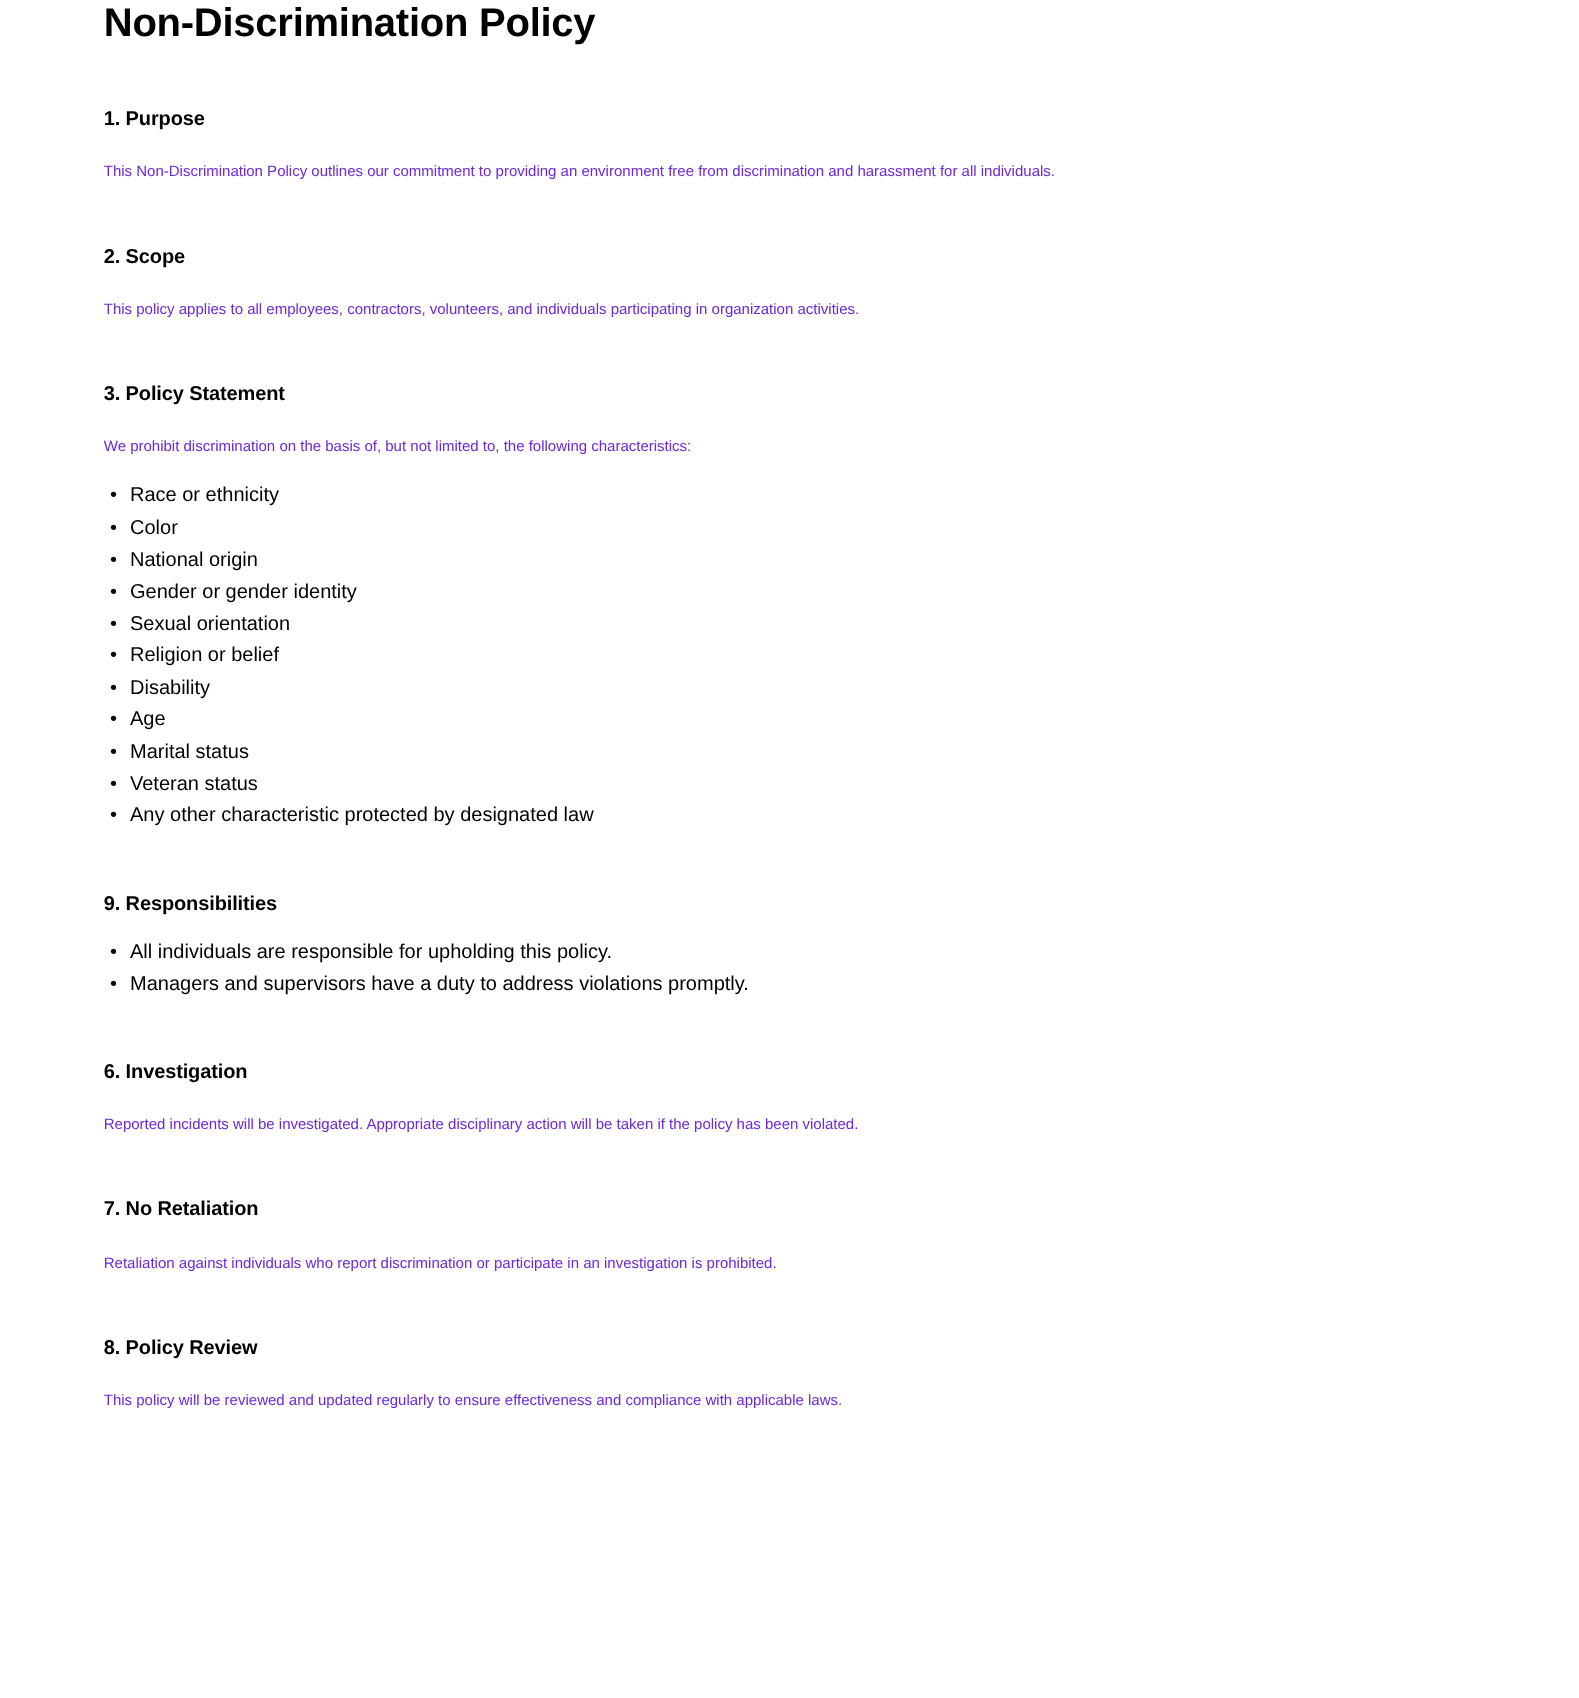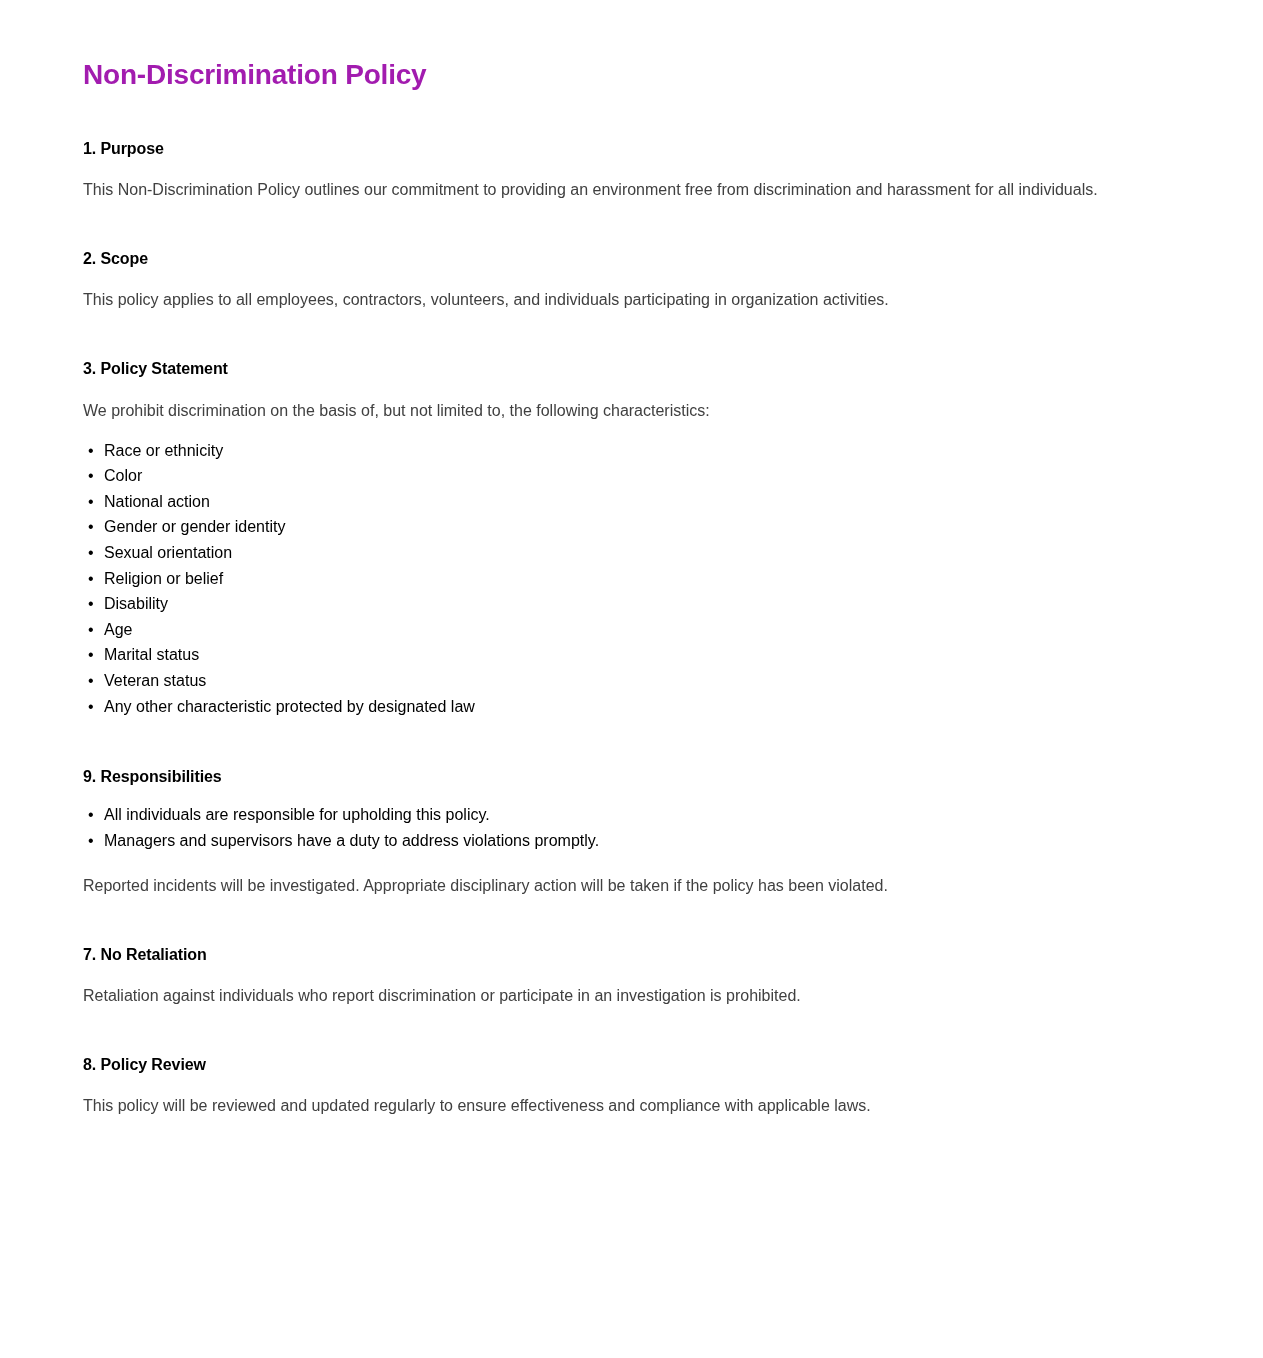--- a/index.html
+++ b/index.html
@@ -13,47 +13,46 @@
     font-family: "Liberation Sans", "DejaVu Sans", sans-serif;
     color: #000000;
     -webkit-font-smoothing: auto;
   }
   .page {
     box-sizing: border-box;
     width: 1263px;
     padding: 0 83px 60px 83px;
   }
   .doc-title {
-    font-size: 28px;
+    font-size: 32px;
     font-weight: bold;
     line-height: 1.18;
     margin: 0;
-    padding-top: 58px;
     letter-spacing: -0.2px;
-    color: #a21caf;
+    color: #000000;
   }
   .section {
     margin: 0;
   }
   .section-heading {
     font-size: 16px;
     font-weight: bold;
     line-height: 1.2;
     margin: 0;
     padding-top: 48px;
     letter-spacing: -0.1px;
     color: #000000;
   }
   .section-para {
-    font-size: 16px;
+    font-size: 12px;
     line-height: 22px;
     margin: 0;
     padding-top: 21px;
     max-width: 1075px;
-    color: #404040;
+    color: #6d28d9;
   }
   ul.section-list {
     list-style: none;
     margin: 0;
     padding: 16px 0 0 0;
   }
   ul.section-list li {
     position: relative;
     font-size: 16px;
     line-height: 25.6px;
@@ -81,39 +80,40 @@
       <section class="section">
         <h2 class="section-heading">2. Scope</h2>
         <p class="section-para">This policy applies to all employees, contractors, volunteers, and individuals participating in organization activities.</p>
       </section>
       <section class="section">
         <h2 class="section-heading">3. Policy Statement</h2>
         <p class="section-para">We prohibit discrimination on the basis of, but not limited to, the following characteristics:</p>
         <ul class="section-list">
           <li><span class="bullet-dot">•</span><span>Race or ethnicity</span></li>
           <li><span class="bullet-dot">•</span><span>Color</span></li>
-          <li><span class="bullet-dot">•</span><span>National action</span></li>
+          <li><span class="bullet-dot">•</span><span>National origin</span></li>
           <li><span class="bullet-dot">•</span><span>Gender or gender identity</span></li>
           <li><span class="bullet-dot">•</span><span>Sexual orientation</span></li>
           <li><span class="bullet-dot">•</span><span>Religion or belief</span></li>
           <li><span class="bullet-dot">•</span><span>Disability</span></li>
           <li><span class="bullet-dot">•</span><span>Age</span></li>
           <li><span class="bullet-dot">•</span><span>Marital status</span></li>
           <li><span class="bullet-dot">•</span><span>Veteran status</span></li>
           <li><span class="bullet-dot">•</span><span>Any other characteristic protected by designated law</span></li>
         </ul>
       </section>
       <section class="section">
         <h2 class="section-heading">9. Responsibilities</h2>
         <ul class="section-list">
           <li><span class="bullet-dot">•</span><span>All individuals are responsible for upholding this policy.</span></li>
           <li><span class="bullet-dot">•</span><span>Managers and supervisors have a duty to address violations promptly.</span></li>
         </ul>
       </section>
       <section class="section">
+        <h2 class="section-heading">6. Investigation</h2>
         <p class="section-para">Reported incidents will be investigated. Appropriate disciplinary action will be taken if the policy has been violated.</p>
       </section>
       <section class="section">
         <h2 class="section-heading">7. No Retaliation</h2>
         <p class="section-para">Retaliation against individuals who report discrimination or participate in an investigation is prohibited.</p>
       </section>
       <section class="section">
         <h2 class="section-heading">8. Policy Review</h2>
         <p class="section-para">This policy will be reviewed and updated regularly to ensure effectiveness and compliance with applicable laws.</p>
       </section>

